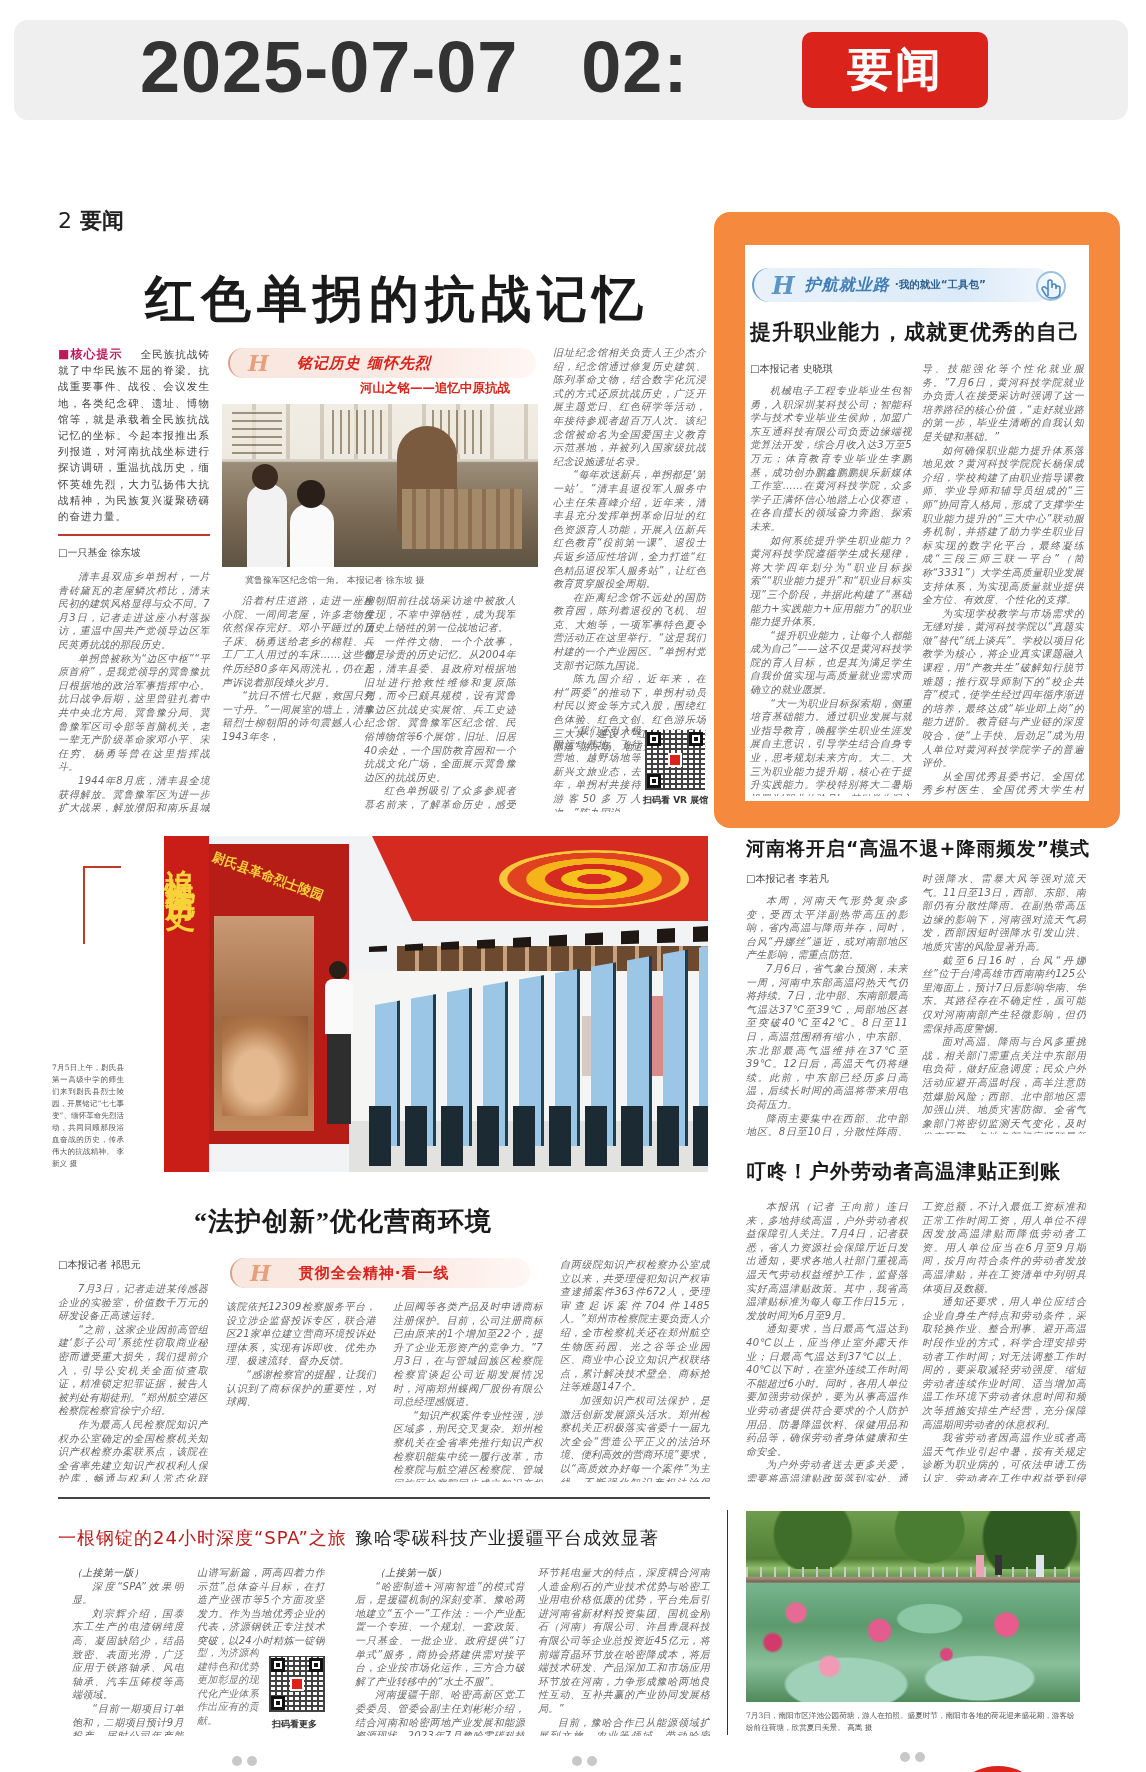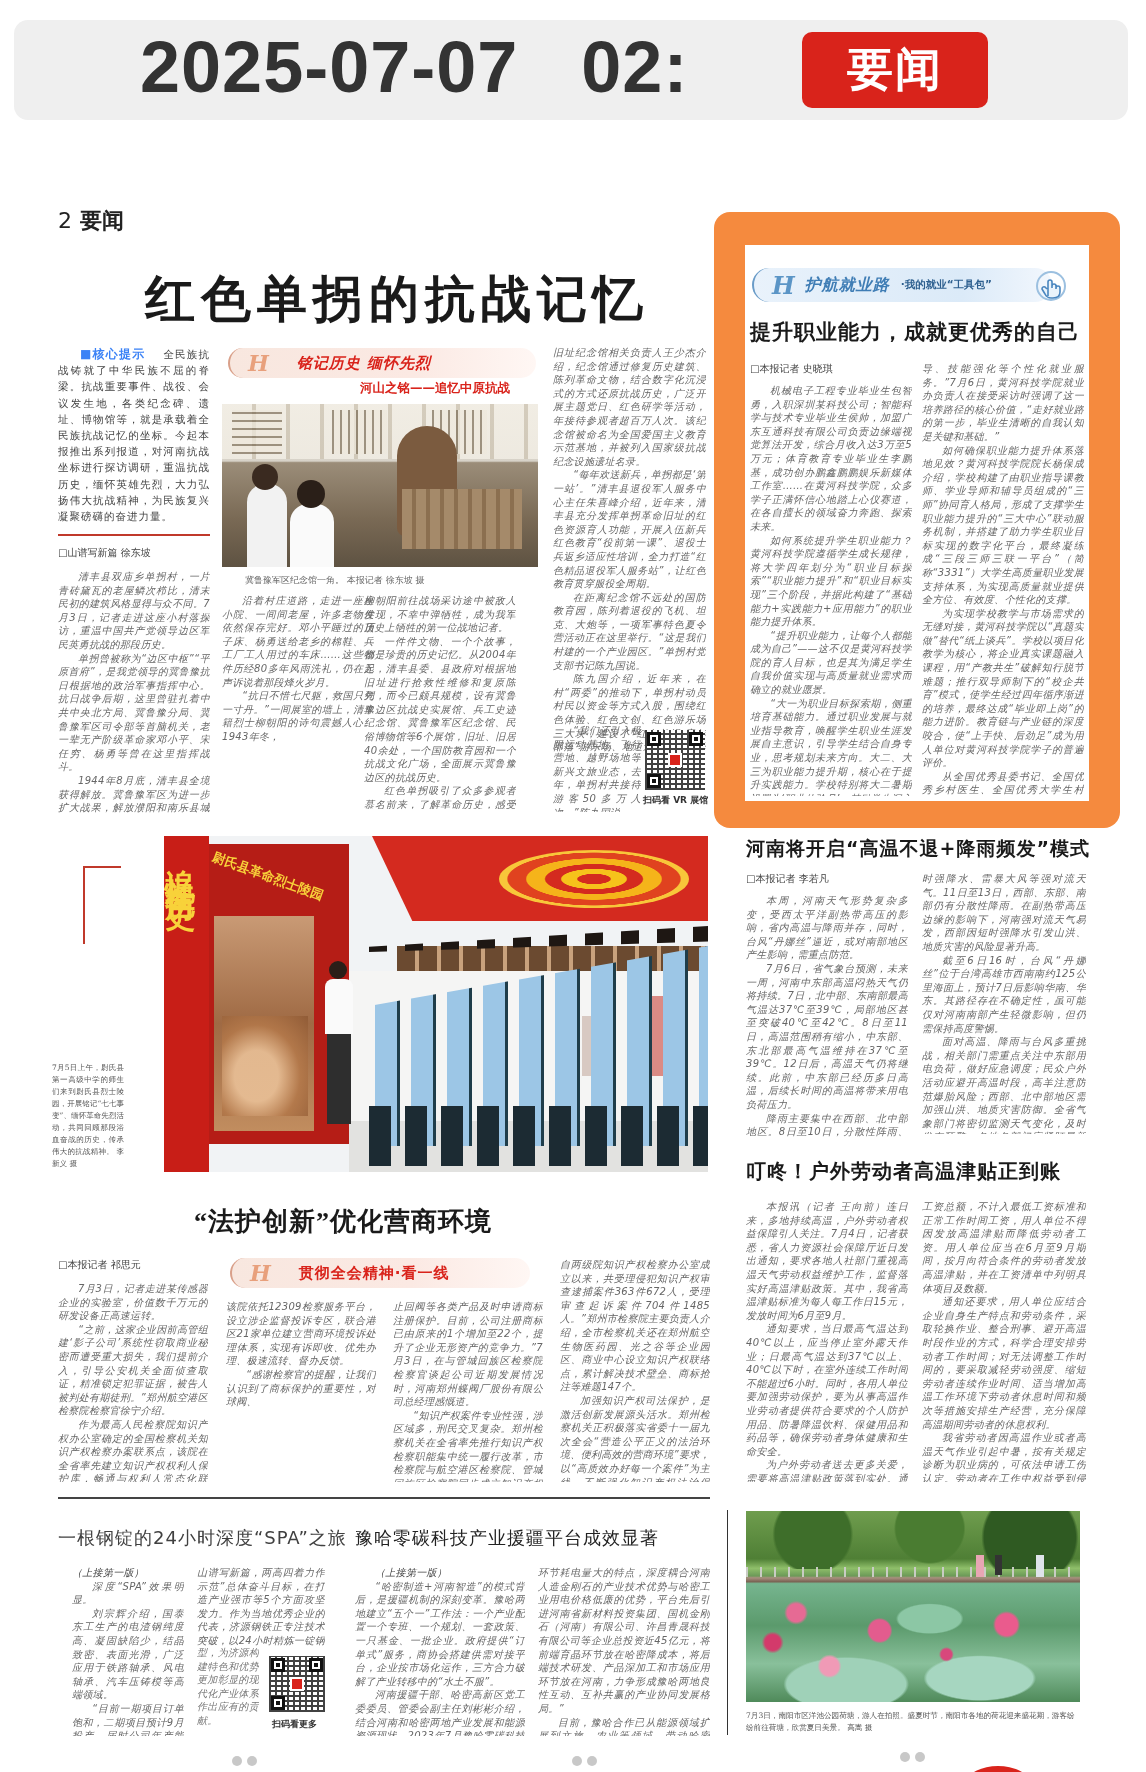--- a/index.html
+++ b/index.html
@@ -17,39 +17,39 @@
 
   .headline-main { left: 145px; top: 266px; font-size: 50px; font-weight: bold; color: #1a1a1a; letter-spacing: 6px; }
 
   .text { font-size: 10px; line-height: 13.6px; color: #666; text-align: justify; letter-spacing: 0.3px; font-style: italic; }
   .text p { text-indent: 2em; }
   .byline { font-size: 10px; color: #444; }
   .serif { font-family: "DejaVu Serif", serif; }
 
   
   .keypoint { left: 58px; top: 346px; width: 152px; font-family: "DejaVu Serif", serif; font-size: 10.5px; line-height: 16.2px; color: #444; letter-spacing: 1px; text-align: justify; }
-  .keypoint .kp-label { color: #3b82f6; font-family: "DejaVu Sans", sans-serif; font-weight: bold; font-size: 12px; margin-right: 18px; margin-left: 22px; }
+  .keypoint .kp-label { color: #be185d; font-family: "DejaVu Sans", sans-serif; font-weight: bold; font-size: 12px; margin-right: 18px; }
   .kp-rule { left: 58px; top: 534px; width: 152px; height: 2px; background: #c0392b; }
 
   
   .banner { height: 30px; border-radius: 15px; background: linear-gradient(90deg, #f8e7df, #fbe9e3 60%, #fff7f4); border-left: 2px solid #d9a08a; display: flex; align-items: center; }
   .banner .h { font-family: "DejaVu Serif", serif; font-style: italic; font-size: 22px; color: #e8a07c; font-weight: bold; margin: 0 28px 0 18px; }
   .banner .t { font-size: 15px; font-weight: bold; color: #d9231b; font-style: italic; letter-spacing: 1px; }
   .banner-sub { font-size: 12.5px; font-weight: bold; color: #d9231b; }
 
   .photo { overflow: hidden; }
   .caption { font-size: 9px; color: #666; }
 
   
   .orange { left: 714px; top: 212px; width: 406px; height: 616px; background: #f58a3e; border-radius: 16px; }
   .orange-inner { left: 745px; top: 245px; width: 344px; height: 556px; background: #fff; }
   .blue-banner { left: 752px; top: 268px; width: 300px; height: 34px; border-radius: 17px; background: linear-gradient(90deg, #e9f2fb, #dbeaf8 70%, #f2f7fd); border-left: 2px solid #6a9cc8; display: flex; align-items: center; }
   .blue-banner .h { font-family: "DejaVu Serif", serif; font-style: italic; font-weight: bold; font-size: 24px; color: #5b95c6; margin: 0 10px 0 18px; }
   .blue-banner .t { font-size: 16px; font-weight: bold; font-style: italic; color: #3f7db5; letter-spacing: 1px; }
-  .blue-banner .s { font-size: 10.5px; color: #2d5f8f; margin-left: 11px; font-weight: bold; }
+  .blue-banner .s { font-size: 10.5px; color: #2d5f8f; margin-left: 5px; font-weight: bold; }
   .hand-icon { left: 1035px; top: 270px; width: 32px; height: 32px; }
 
   .h2 { font-weight: bold; color: #1a1a1a; letter-spacing: 1px; }
 
   .vrule { background: #333; }
   .hrule { background: #444; }
 
   .dots { display: flex; gap: 5px; }
   .dots span { width: 10px; height: 10px; border-radius: 50%; background: #c8c8c8; display: inline-block; }
   .qr-wrap { position: absolute; overflow: hidden; background: #fff; }
@@ -69,21 +69,21 @@
   <span class="num">2</span><span>要闻</span>
 </div>
 
 <div class="abs headline-main">红色单拐的抗战记忆</div>
 
 <div class="abs keypoint">
   <span class="kp-label">■核心提示</span><span>全民族抗战铸就了中华民族不屈的脊梁。抗战重要事件、战役、会议发生地，各类纪念碑、遗址、博物馆等，就是承载着全民族抗战记忆的坐标。今起本报推出系列报道，对河南抗战坐标进行探访调研，重温抗战历史，缅怀英雄先烈，大力弘扬伟大抗战精神，为民族复兴凝聚磅礴的奋进力量。</span>
 </div>
 <div class="abs kp-rule"></div>
 
-<div class="abs byline" style="left:58px; top:546px;">□山谱写新篇 徐东坡</div>
+<div class="abs byline" style="left:58px; top:546px;">□一只基金 徐东坡</div>
 <div class="abs text" style="left:58px; top:570px; width:152px; height:245px; overflow:hidden;">
   <p>清丰县双庙乡单拐村，一片青砖黛瓦的老屋鳞次栉比，清末民初的建筑风格显得与众不同。7月3日，记者走进这座小村落探访，重温中国共产党领导边区军民英勇抗战的那段历史。</p>
   <p>单拐曾被称为“边区中枢”“平原首府”，是我党领导的冀鲁豫抗日根据地的政治军事指挥中心。抗日战争后期，这里曾驻扎着中共中央北方局、冀鲁豫分局、冀鲁豫军区司令部等首脑机关，老一辈无产阶级革命家邓小平、宋任穷、杨勇等曾在这里指挥战斗。</p>
   <p>1944年8月底，清丰县全境获得解放。冀鲁豫军区为进一步扩大战果，解放濮阳和南乐县城及豫北的大部分地区，决定将指挥部前移。</p>
 
 </div>
 
 <div class="abs banner" style="left:228px; top:348px; width:308px;">
   <span class="h">H</span>
   <span class="t">铭记历史 缅怀先烈</span>
@@ -238,21 +238,21 @@
   <p>“知识产权案件专业性强，涉区域多，刑民交叉复杂。郑州检察机关在全省率先推行知识产权检察职能集中统一履行改革，市检察院与航空港区检察院、管城回族区检察院同步成立知识产权检察办公室，整合刑事、民事、行政、公益诉讼四大职能。</p>
 </div>
 <div class="abs text" style="left:560px; top:1258px; width:150px; height:224px; overflow:hidden;">
   <p style="text-indent:0">自两级院知识产权检察办公室成立以来，共受理侵犯知识产权审查逮捕案件363件672人，受理审查起诉案件704件1485人。”郑州市检察院主要负责人介绍，全市检察机关还在郑州航空生物医药园、光之谷等企业园区、商业中心设立知识产权联络点，累计解决技术壁垒、商标抢注等难题147个。</p>
   <p>加强知识产权司法保护，是激活创新发展源头活水。郑州检察机关正积极落实省委十一届九次全会“营造公平正义的法治环境、便利高效的营商环境”要求，以“高质效办好每一个案件”为主线，不断强化知识产权法治保障，为营造市场化、法治化、国际化一流营商环境贡献检察力量。</p>
 </div>
 
 <div class="abs hrule" style="left:58px; top:1497px; width:652px; height:2px;"></div>
 <div class="abs vrule" style="left:727px; top:1510px; width:1px; height:225px;"></div>
 
-<div class="abs h2" style="left:58px; top:1526px; font-size:18px; white-space:nowrap; font-weight:normal; color:#404040;">一根钢锭的24小时深度“SPA”之旅</div>
+<div class="abs h2" style="left:58px; top:1526px; font-size:18px; white-space:nowrap; font-weight:normal; color:#b91c1c;">一根钢锭的24小时深度“SPA”之旅</div>
 <div class="abs text" style="left:72px; top:1566px; width:112px; height:170px; overflow:hidden;">
   <p style="text-indent:0; color:#444;">（上接第一版）</p>
   <p>深度“SPA”效果明显。</p>
   <p>刘宗辉介绍，国泰东工生产的电渣钢纯度高、凝固缺陷少，结晶致密、表面光滑，广泛应用于铁路轴承、风电轴承、汽车压铸模等高端领域。</p>
   <p>“目前一期项目订单饱和，二期项目预计9月投产，届时公司年产能将突破12万吨，可进一步提升集团在特钢领域的竞争力。”刘宗辉说。</p>
 
 </div>
 <div class="abs text" style="left:197px; top:1566px; width:128px; height:80px; overflow:hidden;">
   <p style="text-indent:0">山谱写新篇，两高四着力作示范”总体奋斗目标，在打造产业强市等5个方面攻坚发力。作为当地优秀企业的代表，济源钢铁正专注技术突破，以24小时精炼一锭钢的极致工艺，推动传统优势产业向高端化绿色化智能化转型，为济源构建特色和优势更加彰显的现代化产业体系作出应有的贡献。</p>
 </div>

